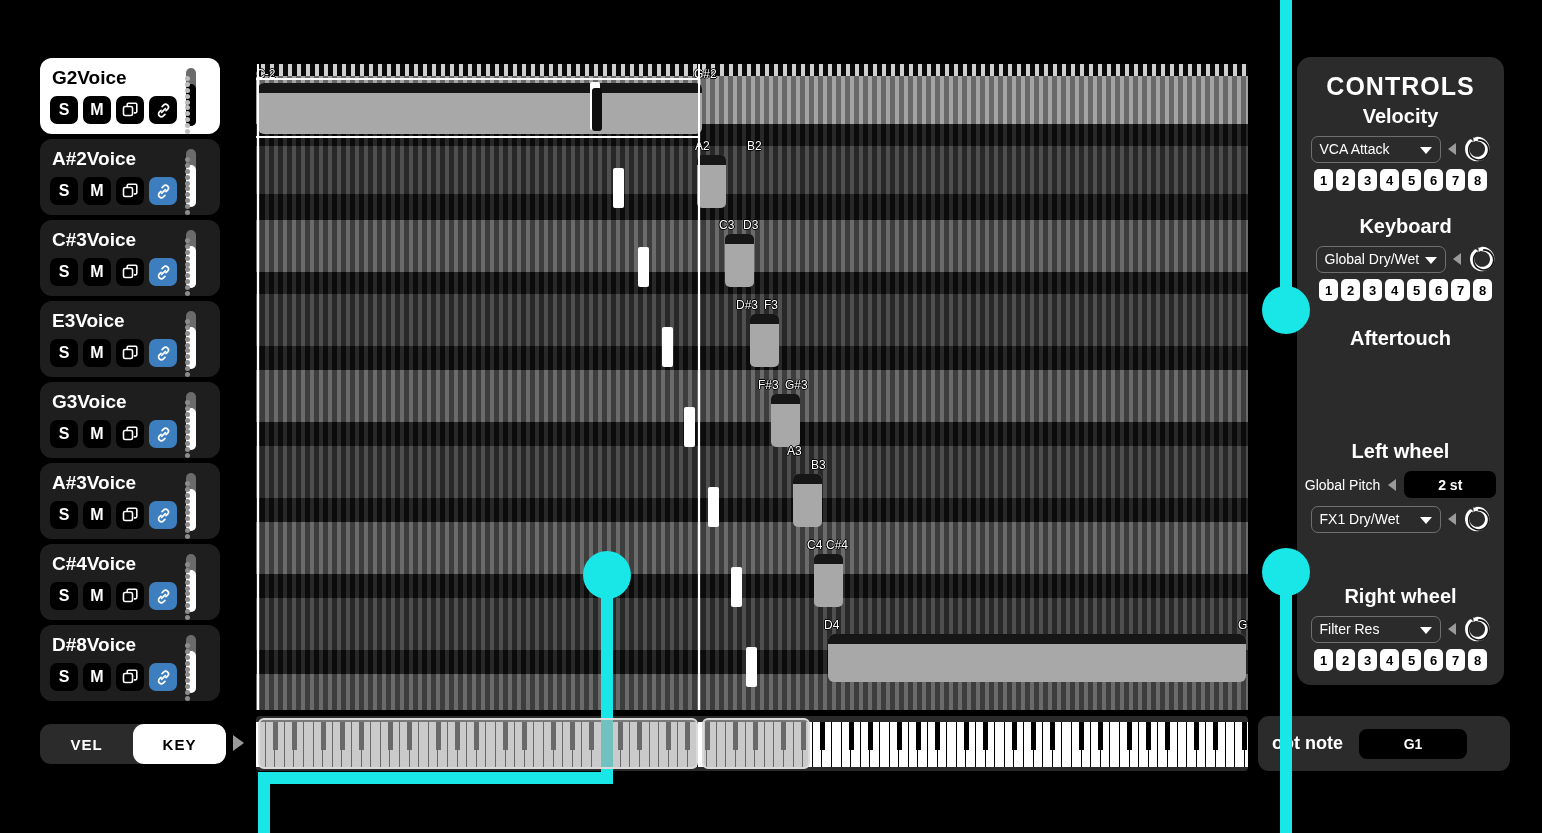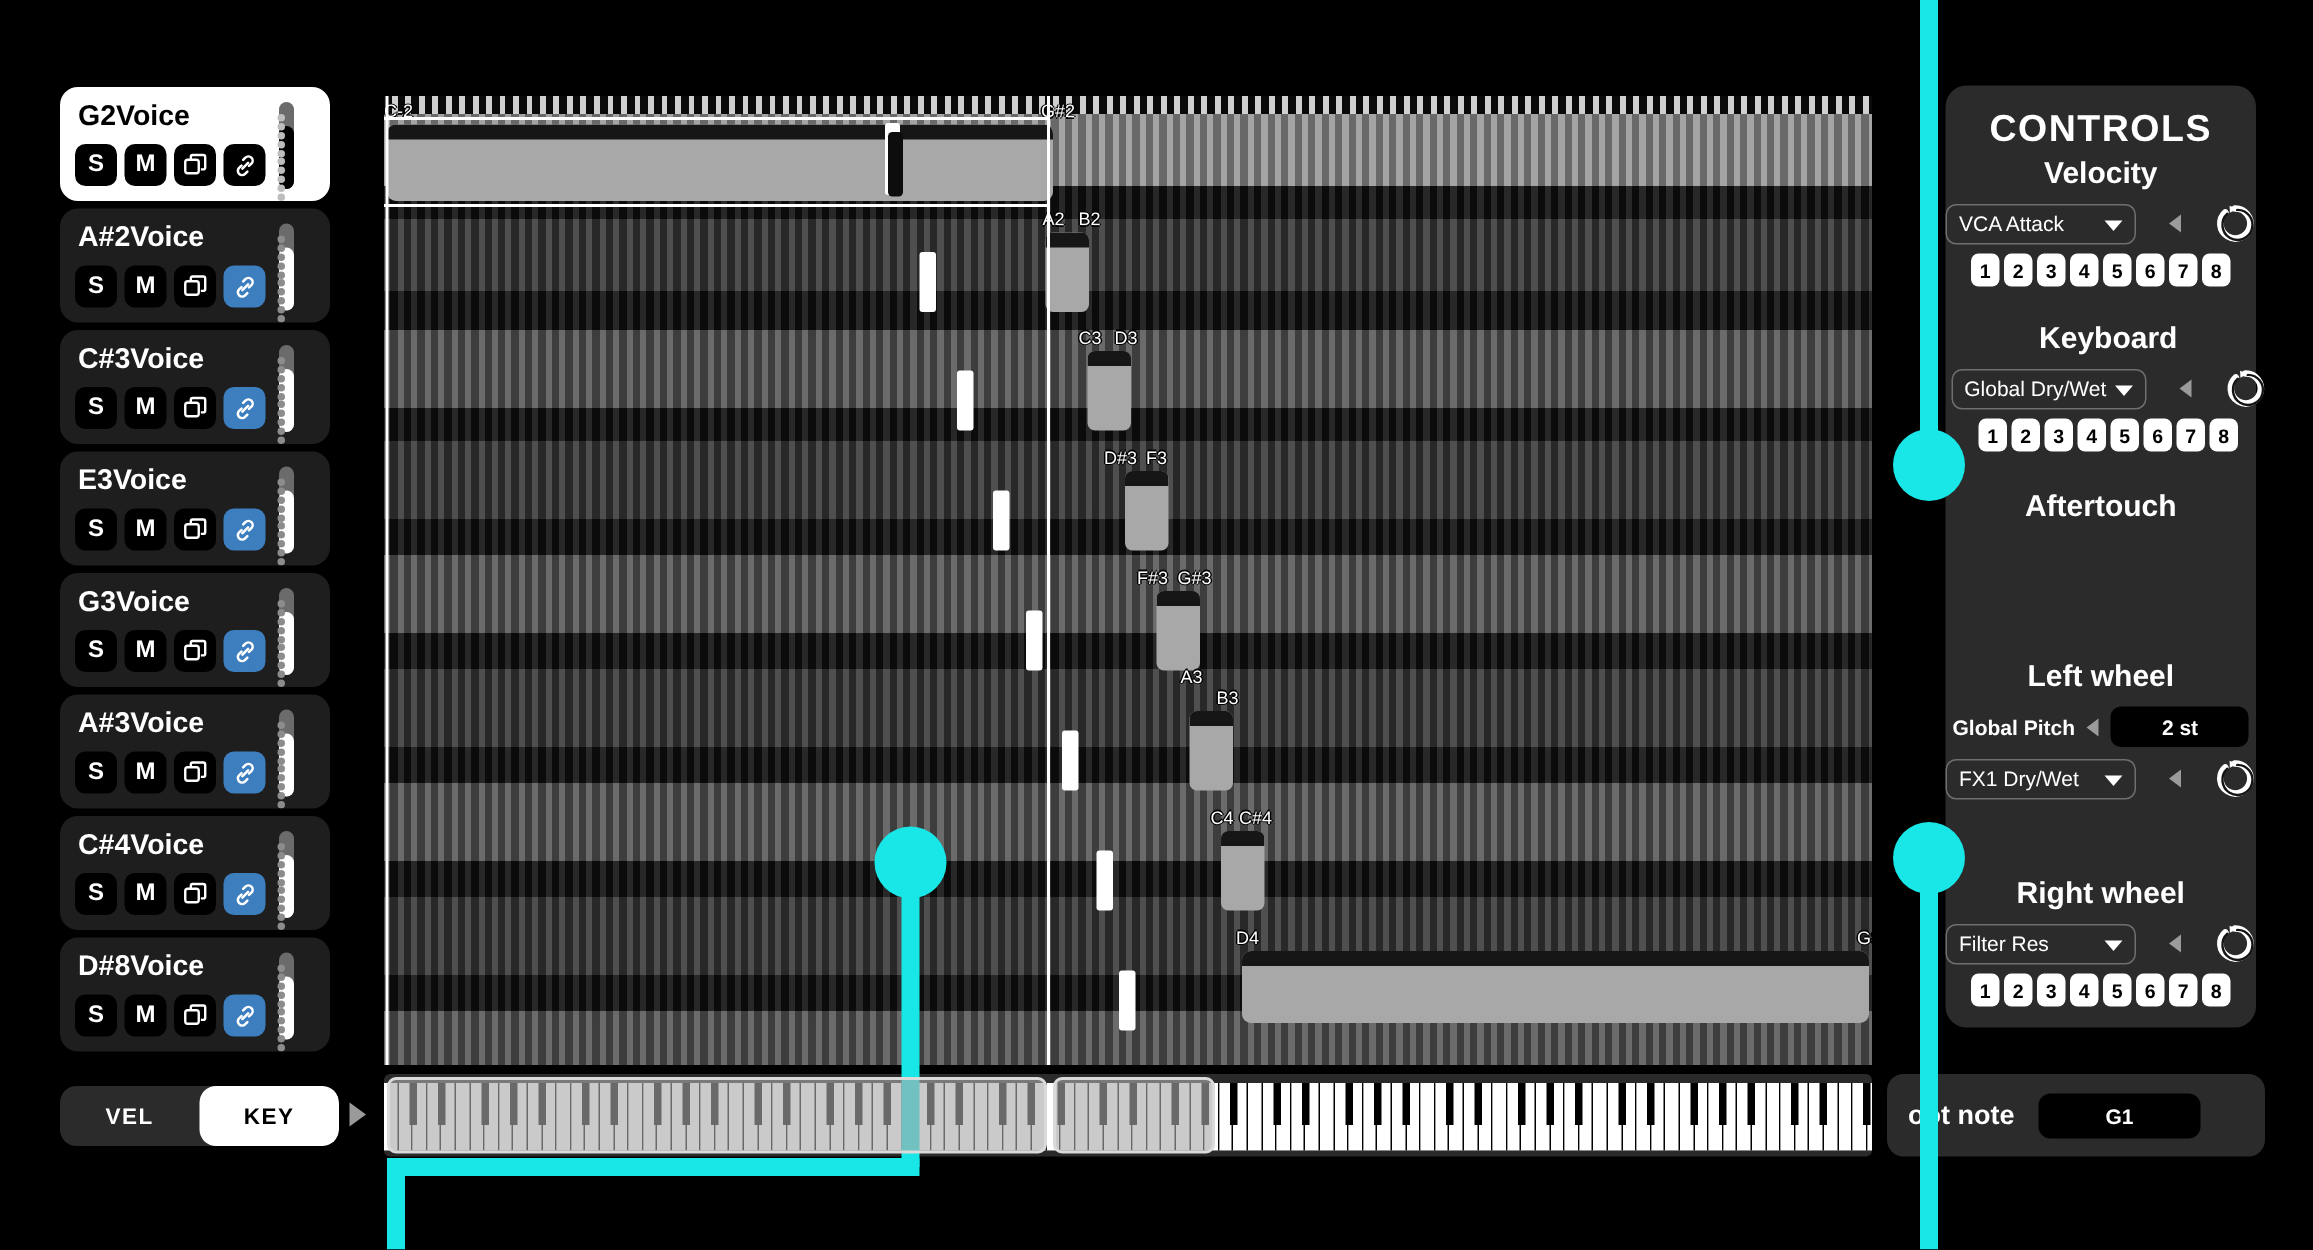--- a/index.html
+++ b/index.html
@@ -109,36 +109,36 @@
   #rootval { margin-left:16px; width:108px; height:30px; background:#000; border-radius:8px;
     display:flex; align-items:center; justify-content:center;
     font-size:14px; font-weight:bold; color:#ffffff; }
 
   
   #controls { position:absolute; left:1297px; top:57px; width:207px; height:628px;
     background:#2b2b2b; border-radius:14px; }
   #ctitle { text-align:center; margin-top:15px; font-size:25px; font-weight:bold;
     color:#ffffff; letter-spacing:1px; }
   .sect-title { text-align:center; font-size:20px; font-weight:bold; color:#ffffff; }
-  .selrow { display:flex; align-items:center; justify-content:center; gap:22px; margin-top:7px; }
+  .selrow { display:flex; align-items:center; justify-content:center; gap:7px; margin-top:7px; }
   .dd { position:relative; width:130px; height:27px; border:1px solid #6f6f6f;
         border-radius:7px; background:#2b2b2b; display:flex; align-items:center; }
   .dd span.val { font-size:14px; color:#ffffff; margin-left:8px; white-space:nowrap; }
   .dd .caret { position:absolute; right:8px; top:10px;
      width:0;height:0;border-left:6px solid transparent;border-right:6px solid transparent;
      border-top:7px solid #ffffff; }
   .tri-left { width:0;height:0;border-right:8px solid #9b9b9b;
      border-top:6px solid transparent;border-bottom:6px solid transparent; }
   .knob { width:28px;height:28px; position:relative; }
   .knob svg { display:block; }
   .numrow { display:flex; justify-content:center; gap:3px; margin-top:6px; }
   .num { width:19px; height:22px; border-radius:5px; background:#ffffff; color:#000;
     font-size:13px; font-weight:bold; display:flex; align-items:center; justify-content:center; }
   .pitchrow { display:flex; align-items:center; justify-content:center; gap:8px; margin-top:8px; }
-  .pitchlbl { font-size:14px; font-weight:bold; color:#ffffff; }
+  .pitchlbl { font-size:14px; font-weight:normal; color:#ffffff; }
   .pitchval { width:92px; height:27px; background:#000; border-radius:7px;
      display:flex; align-items:center; justify-content:center;
      font-size:14px; font-weight:bold; color:#ffffff; }
 
   
   .cyan-line { position:absolute; background:#19e6e6; }
   .cyan-dot  { position:absolute; border-radius:50%; background:#19e6e6; }
 </style>
 </head>
 <body>
@@ -497,21 +497,21 @@
       </div>
       <div class="note wide" style="left: 2px; top: 19px; width: 444px; height: 51px;">
         <div class="nhead"></div>
       </div>
       <div class="notelabel" style="left: 0px; top: 3px;">C-2</div>
       <div class="notelabel" style="left: 438px; top: 3px;">G#2</div>
       <div class="note" style="left: 441px; top: 91px; width: 29px; height: 53px;">
         <div class="nhead"></div>
       </div>
       <div class="notelabel" style="left: 439px; top: 75px;">A2</div>
-      <div class="notelabel" style="left: 463px; top: 75px; text-align: center;">B2</div>
+      <div class="notelabel" style="left: 491px; top: 75px; text-align: center;">B2</div>
       <div class="note" style="left: 469px; top: 170px; width: 29px; height: 53px;">
         <div class="nhead"></div>
       </div>
       <div class="notelabel" style="left: 463px; top: 154px;">C3</div>
       <div class="notelabel" style="left: 487px; top: 154px;">D3</div>
       <div class="note" style="left: 494px; top: 250px; width: 29px; height: 53px;">
         <div class="nhead"></div>
       </div>
       <div class="notelabel" style="left: 480px; top: 234px;">D#3</div>
       <div class="notelabel" style="left: 508px; top: 234px;">F3</div>

